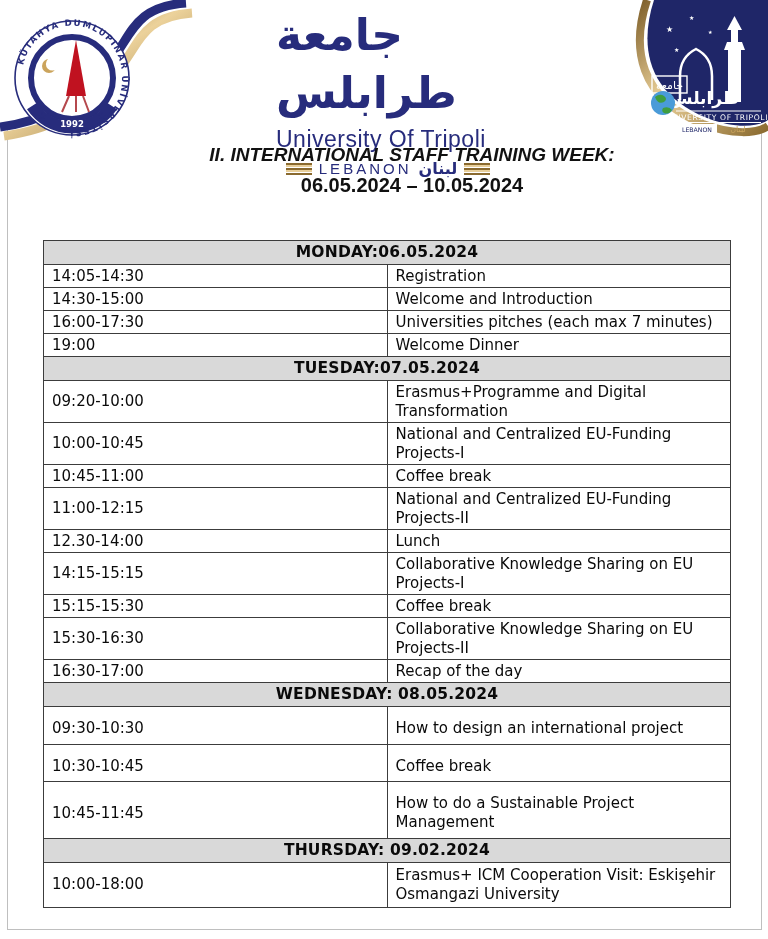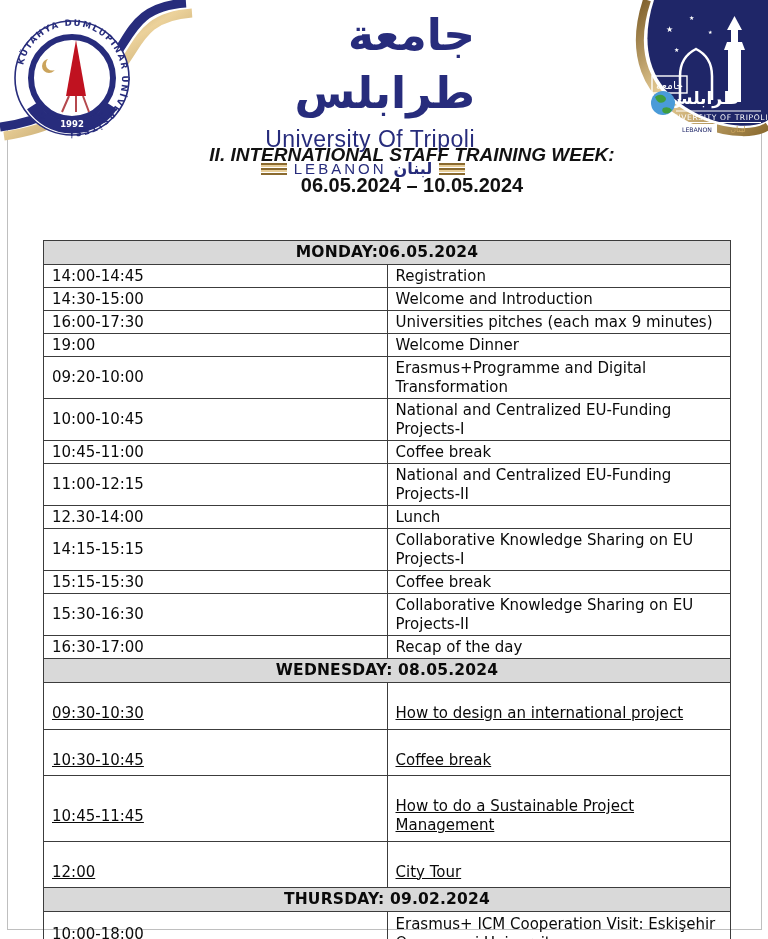--- a/index.html
+++ b/index.html
@@ -12,22 +12,22 @@
   .page-frame {
     position:absolute; left:7px; top:128px; width:755px; height:802px;
     border-left:1px solid #bfbfbf; border-right:1px solid #bfbfbf; border-bottom:1px solid #bfbfbf;
     pointer-events:none;
   }
 
   
   .logo-left  { position:absolute; left:0; top:0; width:195px; height:142px; }
   .logo-right { position:absolute; right:0; top:0; width:152px; height:140px; }
   .logo-center{
-    position:absolute; left:251px; top:6px; width:224px; height:128px;
-    text-align:right; color:#272c7c;
+    position:absolute; left:276px; top:6px; width:224px; height:128px;
+    text-align:left; color:#272c7c;
   }
   .uot-arabic {
     font-size:44px; line-height:58px; font-weight:bold;
     font-family:"DejaVu Sans", sans-serif; color:#272c7c;
   }
   .uot-name {
     margin-top:4px; font-size:23px; letter-spacing:0.5px; color:#272c7c;
     font-family:"Liberation Sans", sans-serif;
   }
   .lebanon-row {
@@ -57,21 +57,21 @@
     border:1px solid #3c3c3c; font-size:15px; line-height:19px;
     color:#0a0a0a; padding:1.5px 8px; vertical-align:middle;
     font-family:"DejaVu Sans", sans-serif;
   }
   tr.day-header td {
     background:#d9d9d9; text-align:center; font-weight:bold;
     font-size:15.5px; padding:2px 4px; letter-spacing:0.2px;
   }
   td.time-cell { width:166px; padding-left:12px; }
   
-  tbody:nth-of-type(3) tr.data-row td { padding-top:21px; padding-bottom:5.5px;text-decoration:underline; }
+  tbody:nth-of-type(3) tr.data-row td { padding-top:12px; padding-bottom:5.5px; }
   tbody:nth-of-type(4) tr.data-row td,
   tbody:nth-of-type(5) tr.data-row:nth-of-type(3) td { padding-top:3px; padding-bottom:3px; }
 </style>
 </head>
 <body>
 
 <div class="page">
   <div class="page-frame"></div>
 
   <div class="logo-left">
@@ -160,37 +160,40 @@
     <div class="title-line">II. INTERNATIONAL STAFF TRAINING WEEK:</div>
     <div class="date-line">06.05.2024 – 10.05.2024</div>
   </div>
 
   <table class="schedule">
       <tbody>
         <tr class="day-header">
           <td colspan="2">MONDAY:06.05.2024</td>
         </tr>
         <tr class="data-row">
-          <td class="time-cell">14:00-14:45</td>
+          <td class="time-cell">14:05-14:30</td>
           <td class="activity-cell">Registration</td>
         </tr>
         <tr class="data-row">
           <td class="time-cell">14:30-15:00</td>
           <td class="activity-cell">Welcome and Introduction</td>
         </tr>
         <tr class="data-row">
           <td class="time-cell">16:00-17:30</td>
-          <td class="activity-cell">Universities pitches (each max 9 minutes)</td>
+          <td class="activity-cell">Universities pitches (each max 7 minutes)</td>
         </tr>
         <tr class="data-row">
           <td class="time-cell">19:00</td>
           <td class="activity-cell">Welcome Dinner</td>
         </tr>
       </tbody>
       <tbody>
+        <tr class="day-header">
+          <td colspan="2">TUESDAY:07.05.2024</td>
+        </tr>
         <tr class="data-row">
           <td class="time-cell">09:20-10:00</td>
           <td class="activity-cell">Erasmus+Programme and Digital Transformation</td>
         </tr>
         <tr class="data-row">
           <td class="time-cell">10:00-10:45</td>
           <td class="activity-cell">National and Centralized EU-Funding Projects-I</td>
         </tr>
         <tr class="data-row">
           <td class="time-cell">10:45-11:00</td>
@@ -230,24 +233,20 @@
           <td class="activity-cell">How to design an international project</td>
         </tr>
         <tr class="data-row">
           <td class="time-cell">10:30-10:45</td>
           <td class="activity-cell">Coffee break</td>
         </tr>
         <tr class="data-row">
           <td class="time-cell">10:45-11:45</td>
           <td class="activity-cell">How to do a Sustainable Project Management</td>
         </tr>
-        <tr class="data-row">
-          <td class="time-cell">12:00</td>
-          <td class="activity-cell">City Tour</td>
-        </tr>
       </tbody>
       <tbody>
         <tr class="day-header">
           <td colspan="2">THURSDAY: 09.02.2024</td>
         </tr>
         <tr class="data-row">
           <td class="time-cell">10:00-18:00</td>
           <td class="activity-cell">Erasmus+ ICM Cooperation Visit: Eskişehir Osmangazi University</td>
         </tr>
       </tbody>

